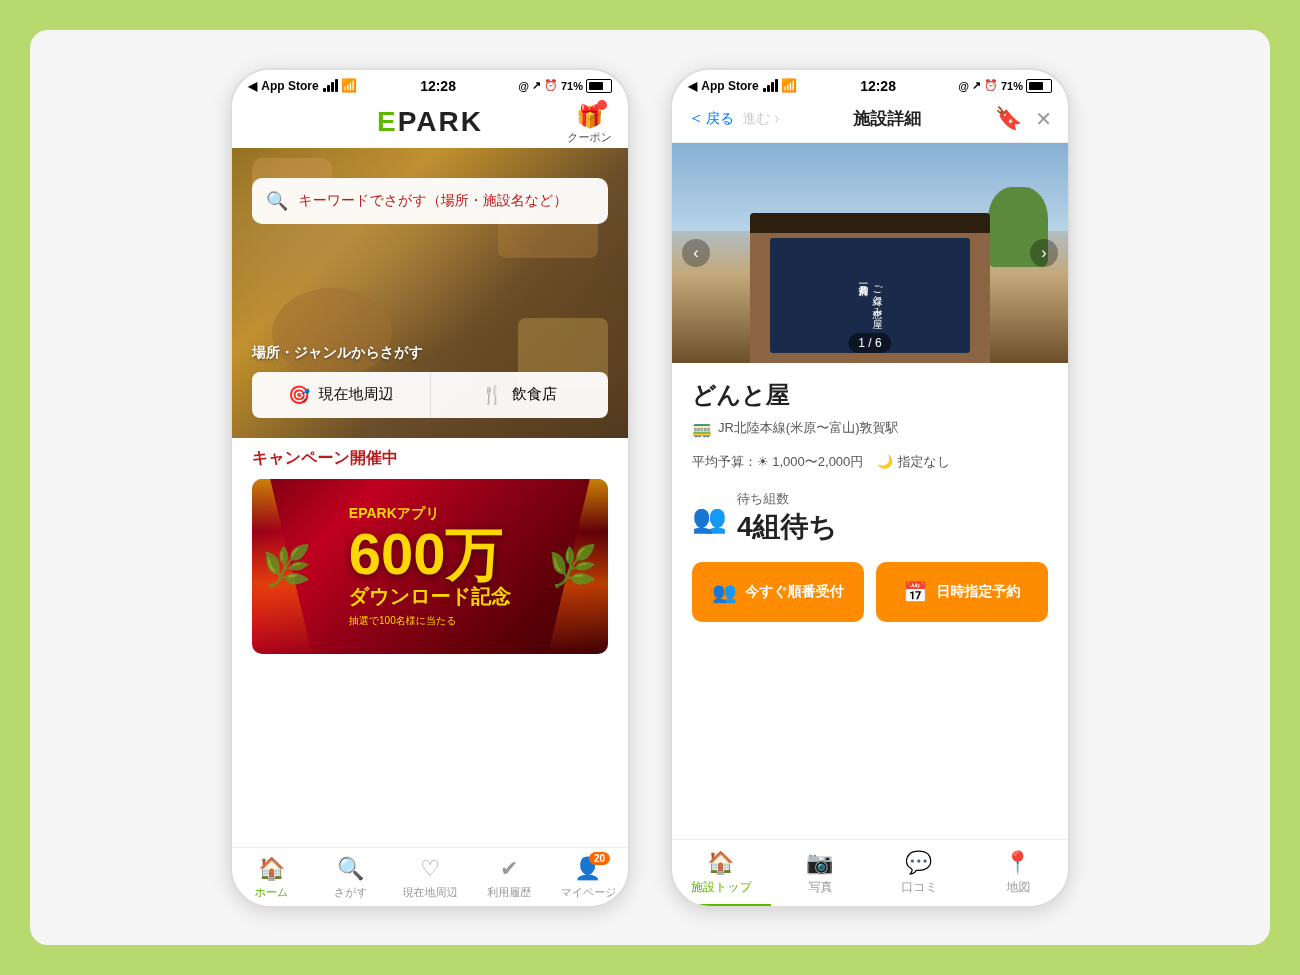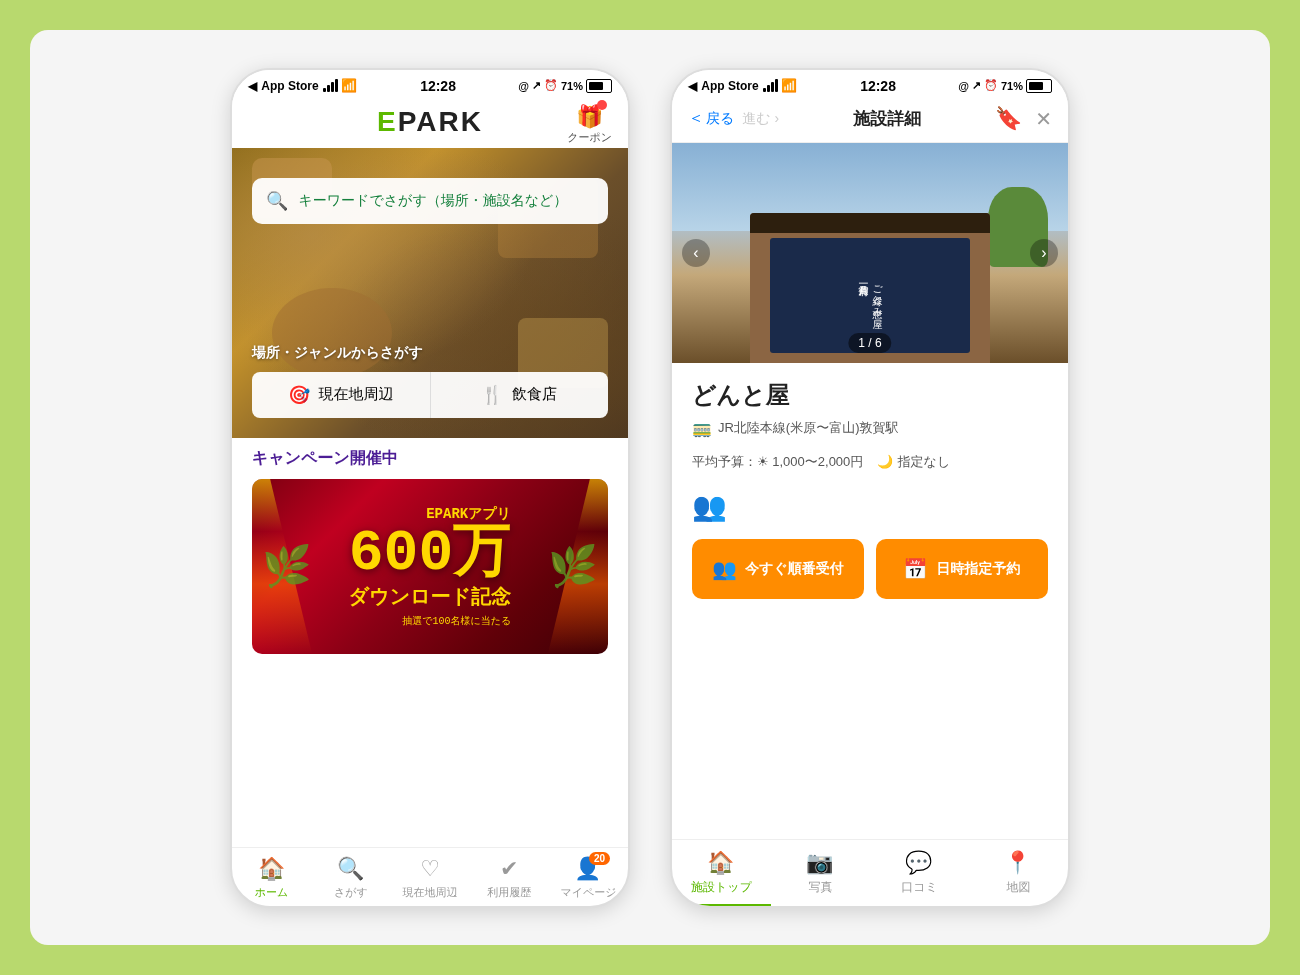--- a/index.html
+++ b/index.html
@@ -146,21 +146,21 @@
       left: 20px;
       right: 20px;
       background: rgba(255,255,255,0.95);
       border-radius: 10px;
       padding: 12px 14px;
       display: flex;
       align-items: center;
       gap: 10px;
     }
     .search-icon-green { color: #5cb800; font-size: 18px; }
-    .search-placeholder { color: #15803d; font-size: 14px; }
+    .search-placeholder { color: #b91c1c; font-size: 14px; }
 
     .location-section {
       position: absolute;
       bottom: 20px;
       left: 20px;
       right: 20px;
     }
     .location-label {
       color: #fff;
       font-size: 14px;
@@ -217,39 +217,38 @@
       cursor: pointer;
     }
 
     .campaign-section {
       padding: 10px 20px 0;
       flex-shrink: 0;
     }
     .campaign-title {
       font-size: 16px;
       font-weight: 700;
-      color: #4c1d95;
+      color: #b91c1c;
       margin-bottom: 10px;
     }
     .campaign-banner {
       border-radius: 10px;
       overflow: hidden;
       height: 175px;
       background: linear-gradient(135deg, #7a0010 0%, #c00020 25%, #8b0015 50%, #600008 75%, #3d0005 100%);
       display: flex;
       align-items: center;
       justify-content: center;
       position: relative;
     }
     .banner-inner {
-      text-align: right;
+      text-align: left;
       color: #fff;
       position: relative;
       z-index: 2;
-      font-family: Liberation Mono, monospace;
     }
     .banner-app-label {
       font-size: 14px;
       font-weight: 600;
       color: #ffd700;
       margin-bottom: 2px;
     }
     .banner-main {
       font-size: 58px;
       font-weight: 900;
@@ -654,20 +653,24 @@
       <div class="facility-details">
         <div>
           <span>平均予算：☀ 1,000〜2,000円</span>
           &nbsp;&nbsp;
           <span>🌙 指定なし</span>
         </div>
       </div>
 
       <div class="waiting-section">
         <span class="waiting-icon">👥</span>
+        <div>
+          <div class="waiting-label">待ち組数</div>
+          <span class="waiting-count">4組待ち</span>
+        </div>
       </div>
 
       <div class="action-buttons">
         <div class="action-btn">
           <span class="action-btn-icon">👥</span>
           <span>今すぐ順番受付</span>
         </div>
         <div class="action-btn">
           <span class="action-btn-icon">📅</span>
           <span>日時指定予約</span>

